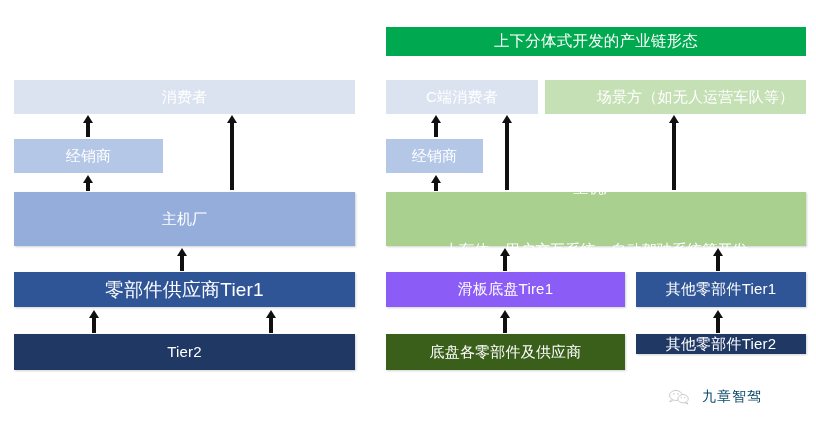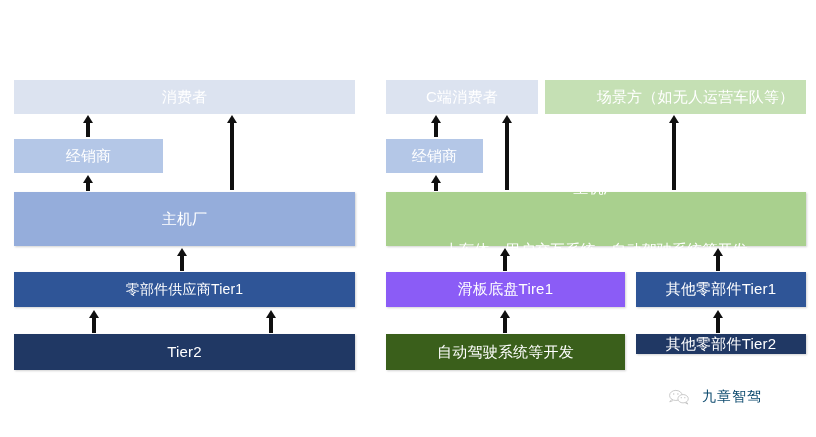--- a/index.html
+++ b/index.html
@@ -75,35 +75,38 @@
   </div>
 
   <div class="box c-lightblue" style="left:14px;top:139px;width:149px;height:34px;font-size:15px;">
     <span class="l1">经销商</span>
   </div>
 
   <div class="box c-midblue shadow" style="left:14px;top:192px;width:341px;height:54px;font-size:15px;">
     <span class="l1">主机厂</span>
   </div>
 
-  <div class="box c-blue shadow" style="left:14px;top:272px;width:341px;height:35px;font-size:14px;">
+  <div class="box c-blue shadow" style="left:14px;top:272px;width:341px;height:35px;font-size:19px;">
     <span class="l1">零部件供应商Tier1</span>
   </div>
 
   <div class="box c-darkblue shadow" style="left:14px;top:334px;width:341px;height:36px;font-size:15px;">
     <span class="l1">Tier2</span>
   </div>
 
   <div class="arrow" style="left:86px;top:122px;height:15px;"></div>
   <div class="arrow" style="left:230px;top:122px;height:68px;"></div>
   <div class="arrow" style="left:86px;top:182px;height:9px;"></div>
   <div class="arrow" style="left:180px;top:255px;height:16px;"></div>
   <div class="arrow" style="left:92px;top:317px;height:16px;"></div>
   <div class="arrow" style="left:269px;top:317px;height:16px;"></div>
 
+  <div class="box banner banner-green" style="left:386px;top:27px;width:420px;height:29px;">
+    <span class="l1">上下分体式开发的产业链形态</span>
+  </div>
 
   <div class="box c-pale" style="left:386px;top:80px;width:152px;height:34px;font-size:15px;">
     <span class="l1">C端消费者</span>
   </div>
 
   <div class="box c-palegreen" style="left:545px;top:80px;width:261px;height:34px;font-size:15px;">
     <span class="l1">场景方（如无人运营车队等）</span>
   </div>
 
   <div class="box c-lightblue" style="left:386px;top:139px;width:97px;height:34px;font-size:15px;">
@@ -113,21 +116,21 @@
   <div class="box c-green shadow" style="left:386px;top:192px;width:420px;height:54px;font-size:15px;">
     <span class="l1">主机厂</span>
     <span class="l2">上车体、用户交互系统、自动驾驶系统等开发</span>
   </div>
 
   <div class="box c-midgreen shadow" style="left:386px;top:272px;width:239px;height:35px;font-size:15px;">
     <span class="l1">滑板底盘Tire1</span>
   </div>
 
   <div class="box c-darkgreen shadow" style="left:386px;top:334px;width:239px;height:36px;font-size:15px;">
-    <span class="l1">自动驾驶系统等开发</span>
+    <span class="l1">底盘各零部件及供应商</span>
   </div>
 
   <div class="box c-blue shadow" style="left:636px;top:272px;width:170px;height:35px;font-size:15px;">
     <span class="l1">其他零部件Tier1</span>
   </div>
 
   <div class="box c-darkblue shadow" style="left:636px;top:334px;width:170px;height:20px;font-size:15px;">
     <span class="l1">其他零部件Tier2</span>
   </div>
 

